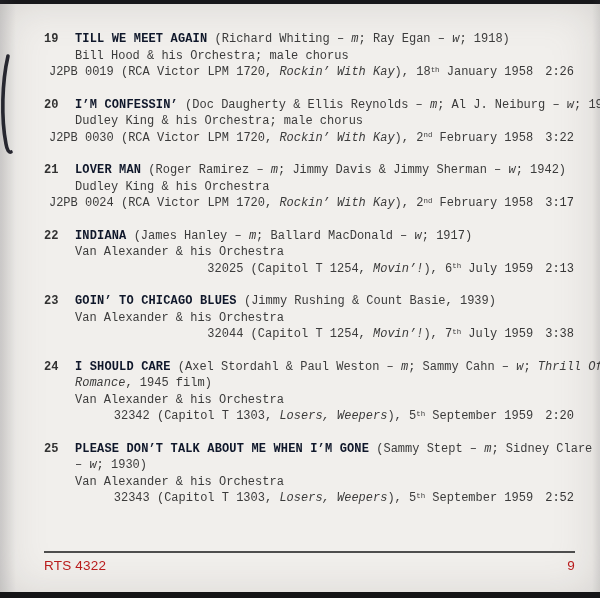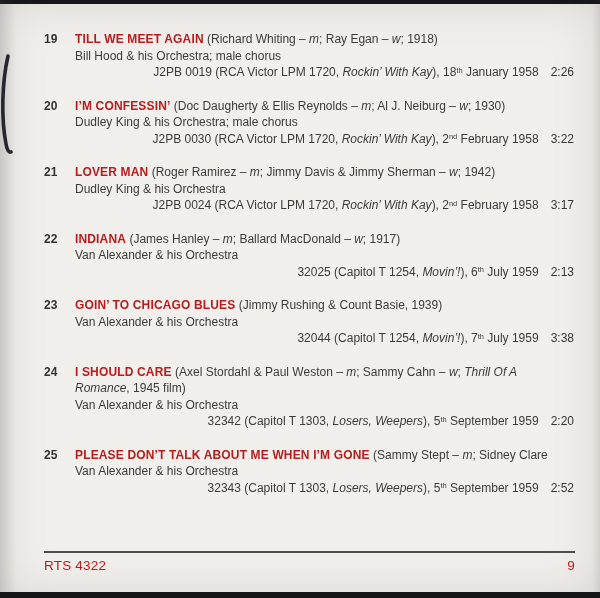--- a/index.html
+++ b/index.html
@@ -27,21 +27,21 @@
     background:#17171a;
   }
   .bar-bottom{
     position:absolute;bottom:0;left:0;right:0;height:6px;
     background:#141416;
   }
   .binding{
     position:absolute;left:0;top:52px;
   }
   .content{
-    position:absolute;top:31px;left:44px;right:26px;
+    position:absolute;top:31px;left:44px;right:26px;font-family:Liberation Mono, monospace;
   }
   .track{
     display:flex;
     margin-bottom:15px;
   }
   .num{
     flex:0 0 31px;
     font-weight:700;
     font-size:12px;
     line-height:16.5px;
@@ -52,21 +52,21 @@
     font-size:12px;
     line-height:16.5px;
     white-space:nowrap;
   }
   .line.cat{
     display:flex;
     justify-content:flex-end;
   }
   .seg-title{
     font-weight:700;
-    color:#b91c1c;
+    color:#0f172a;
     letter-spacing:0.15px;
     margin-top:24px;
   }
   .seg-i{font-style:italic;}
   .seg-sup{
     font-size:0.62em;
     position:relative;
     top:-0.45em;
   }
   .duration{
@@ -163,20 +163,21 @@
           <div class="line cat">
             <span><span>32342 (Capitol T 1303, </span><span class="seg-i">Losers, Weepers</span><span>), 5</span><span class="seg-sup">th</span><span> September 1959</span></span>
             <span class="duration">2:20</span>
           </div>
         </div>
       </div>
       <div class="track">
         <div class="num">25</div>
         <div class="lines">
           <div class="line"><span><span class="seg-title">PLEASE DON’T TALK ABOUT ME WHEN I’M GONE</span><span> (Sammy Stept – </span><span class="seg-i">m</span><span>; Sidney Clare</span></span></div>
+          <div class="line"><span><span>– </span><span class="seg-i">w</span><span>; 1930)</span></span></div>
           <div class="line"><span><span>Van Alexander &amp; his Orchestra</span></span></div>
           <div class="line cat">
             <span><span>32343 (Capitol T 1303, </span><span class="seg-i">Losers, Weepers</span><span>), 5</span><span class="seg-sup">th</span><span> September 1959</span></span>
             <span class="duration">2:52</span>
           </div>
         </div>
       </div>
     </div>
 
   <div class="footer">

